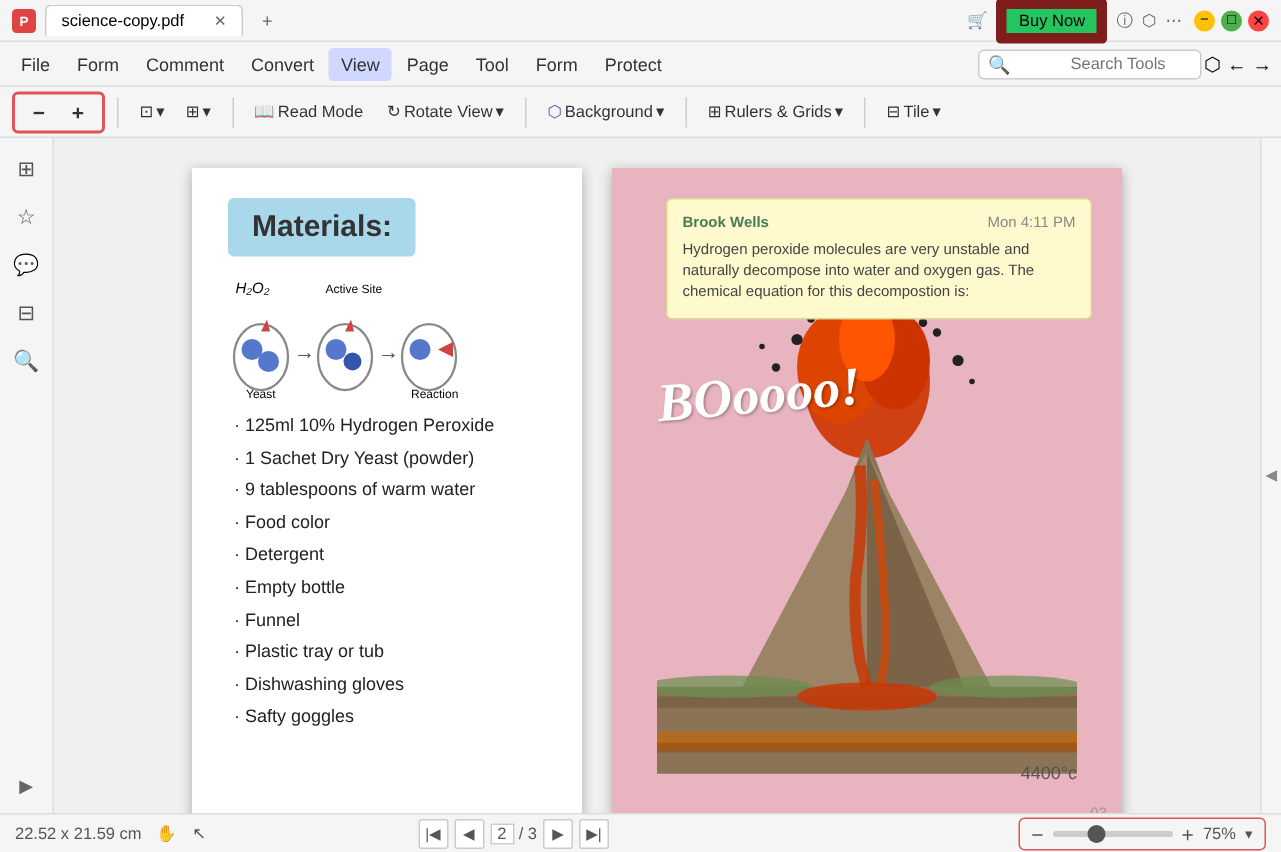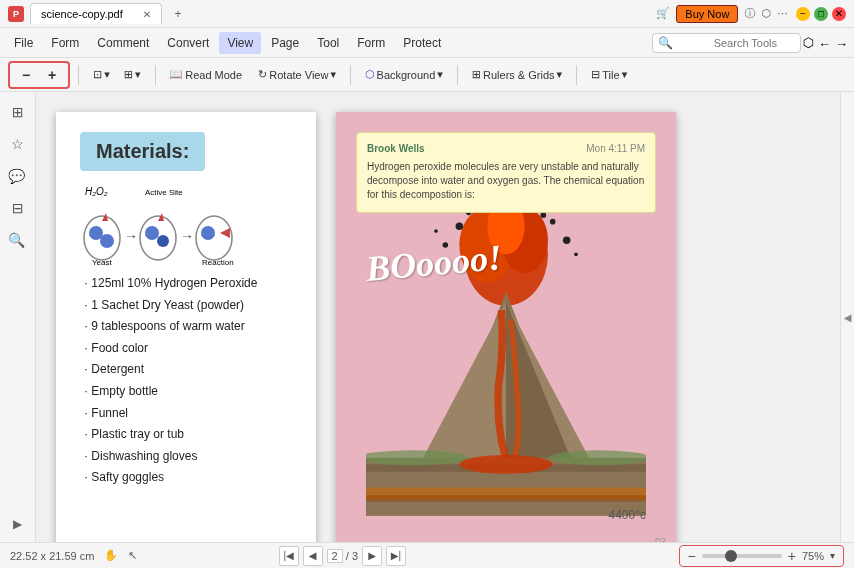--- a/index.html
+++ b/index.html
@@ -10,21 +10,21 @@
       display: flex; align-items: center; height: 28px;
       background: #f5f5f5; border-bottom: 1px solid #ddd;
       padding: 0 8px; gap: 8px;
     }
     .title-bar-left { display: flex; align-items: center; gap: 6px; }
     .app-icon { width: 16px; height: 16px; background: #d44; border-radius: 3px; display:flex; align-items:center; justify-content:center; color:white; font-size:9px; font-weight:bold; }
     .tab { display:flex; align-items:center; gap:20px; padding: 4px 10px; background:#fff; border:1px solid #ccc; border-bottom:none; border-radius:4px 4px 0 0; font-size:11px; }
     .tab-close { cursor:pointer; color:#666; font-size:10px; }
     .tab-add { width:20px; height:20px; display:flex; align-items:center; justify-content:center; cursor:pointer; color:#666; border-radius:3px; }
     .buy-now { margin-left:auto; display:flex; align-items:center; gap:6px; font-size:11px; color:#666; }
-    .buy-now-btn { background:#f97316; border:1px solid #7f1d1d; border-radius:3px; padding:2px 8px; font-size:11px; cursor:pointer; }
+    .buy-now-btn { background:#22c55e; border:7px solid #7f1d1d; border-radius:3px; padding:2px 8px; font-size:11px; cursor:pointer; }
     .win-btns { display:flex; gap:4px; }
     .win-btn { width:14px; height:14px; border-radius:50%; display:flex; align-items:center; justify-content:center; font-size:8px; cursor:pointer; }
     .win-min { background:#ffc107; }
     .win-max { background:#4caf50; }
     .win-close { background:#f44; }
 
     
     .menu-bar {
       display:flex; align-items:center; height:30px;
       background:#f5f5f5; border-bottom:1px solid #ddd; padding: 0 6px; gap:2px;
@@ -52,21 +52,21 @@
 
     
     .left-sidebar {
       width:36px; background:#f5f5f5; border-right:1px solid #ddd;
       display:flex; flex-direction:column; align-items:center; padding-top:8px; gap:8px;
     }
     .sidebar-icon { width:24px; height:24px; display:flex; align-items:center; justify-content:center; cursor:pointer; color:#555; font-size:14px; border-radius:3px; }
     .sidebar-collapse { margin-top:auto; margin-bottom:8px; width:20px; height:20px; display:flex; align-items:center; justify-content:center; cursor:pointer; color:#666; font-size:12px; }
 
     
-    .pdf-scroll { flex:1; overflow:auto; display:flex; gap:20px; padding:20px; }
+    .pdf-scroll { flex:1; overflow:auto; display:flex; gap:20px; padding:20px; justify-content:center; }
     .pdf-page { background:#fff; box-shadow:0 2px 8px rgba(0,0,0,0.3); position:relative; }
     .page-left { width:260px; min-height:440px; padding:20px 20px 20px 24px; }
     .page-right { width:340px; min-height:440px; overflow:hidden; position:relative; }
 
     
     .right-sidebar-toggle {
       width:14px; background:#f5f5f5; border-left:1px solid #ddd;
       display:flex; align-items:center; justify-content:center; cursor:pointer;
     }
 
@@ -85,21 +85,21 @@
 
     
     .materials-title { background:#a8d8ea; padding:8px 16px; border-radius:4px; font-size:20px; font-weight:bold; color:#333; display:inline-block; margin-bottom:12px; }
     .materials-list { font-size:12px; line-height:1.8; color:#222; }
     .materials-list li { list-style:none; padding-left:4px; }
     .materials-list li::before { content:"· "; }
     .boo-text { position:absolute; top:130px; left:30px; font-size:36px; font-weight:bold; color:#fff; font-style:italic; transform:rotate(-5deg); text-shadow:1px 1px 2px rgba(0,0,0,0.3); z-index:2; font-family:Georgia, serif; }
     .volcano-container { position:absolute; top:60px; left:20px; right:20px; bottom:10px; display:flex; align-items:center; justify-content:center; z-index:1; }
 
     
-    .comment-box { position:absolute; top:20px; left:20px; right:20px; background:#fffacd; border:1px solid #e0d890; border-radius:4px; padding:10px; font-size:10px; z-index:3; }
+    .comment-box { position:absolute; top:20px; left:36px; right:20px; background:#fffacd; border:1px solid #e0d890; border-radius:4px; padding:10px; font-size:10px; z-index:3; }
     .comment-header { display:flex; justify-content:space-between; margin-bottom:6px; }
     .comment-author { color:#4a7c59; font-weight:bold; font-size:10px; }
     .comment-time { color:#888; font-size:10px; }
     .comment-text { color:#444; line-height:1.4; }
 
     
     .molecule-area { width:160px; height:90px; position:relative; }
     .molecule-svg { width:160px; height:90px; }
 
     

